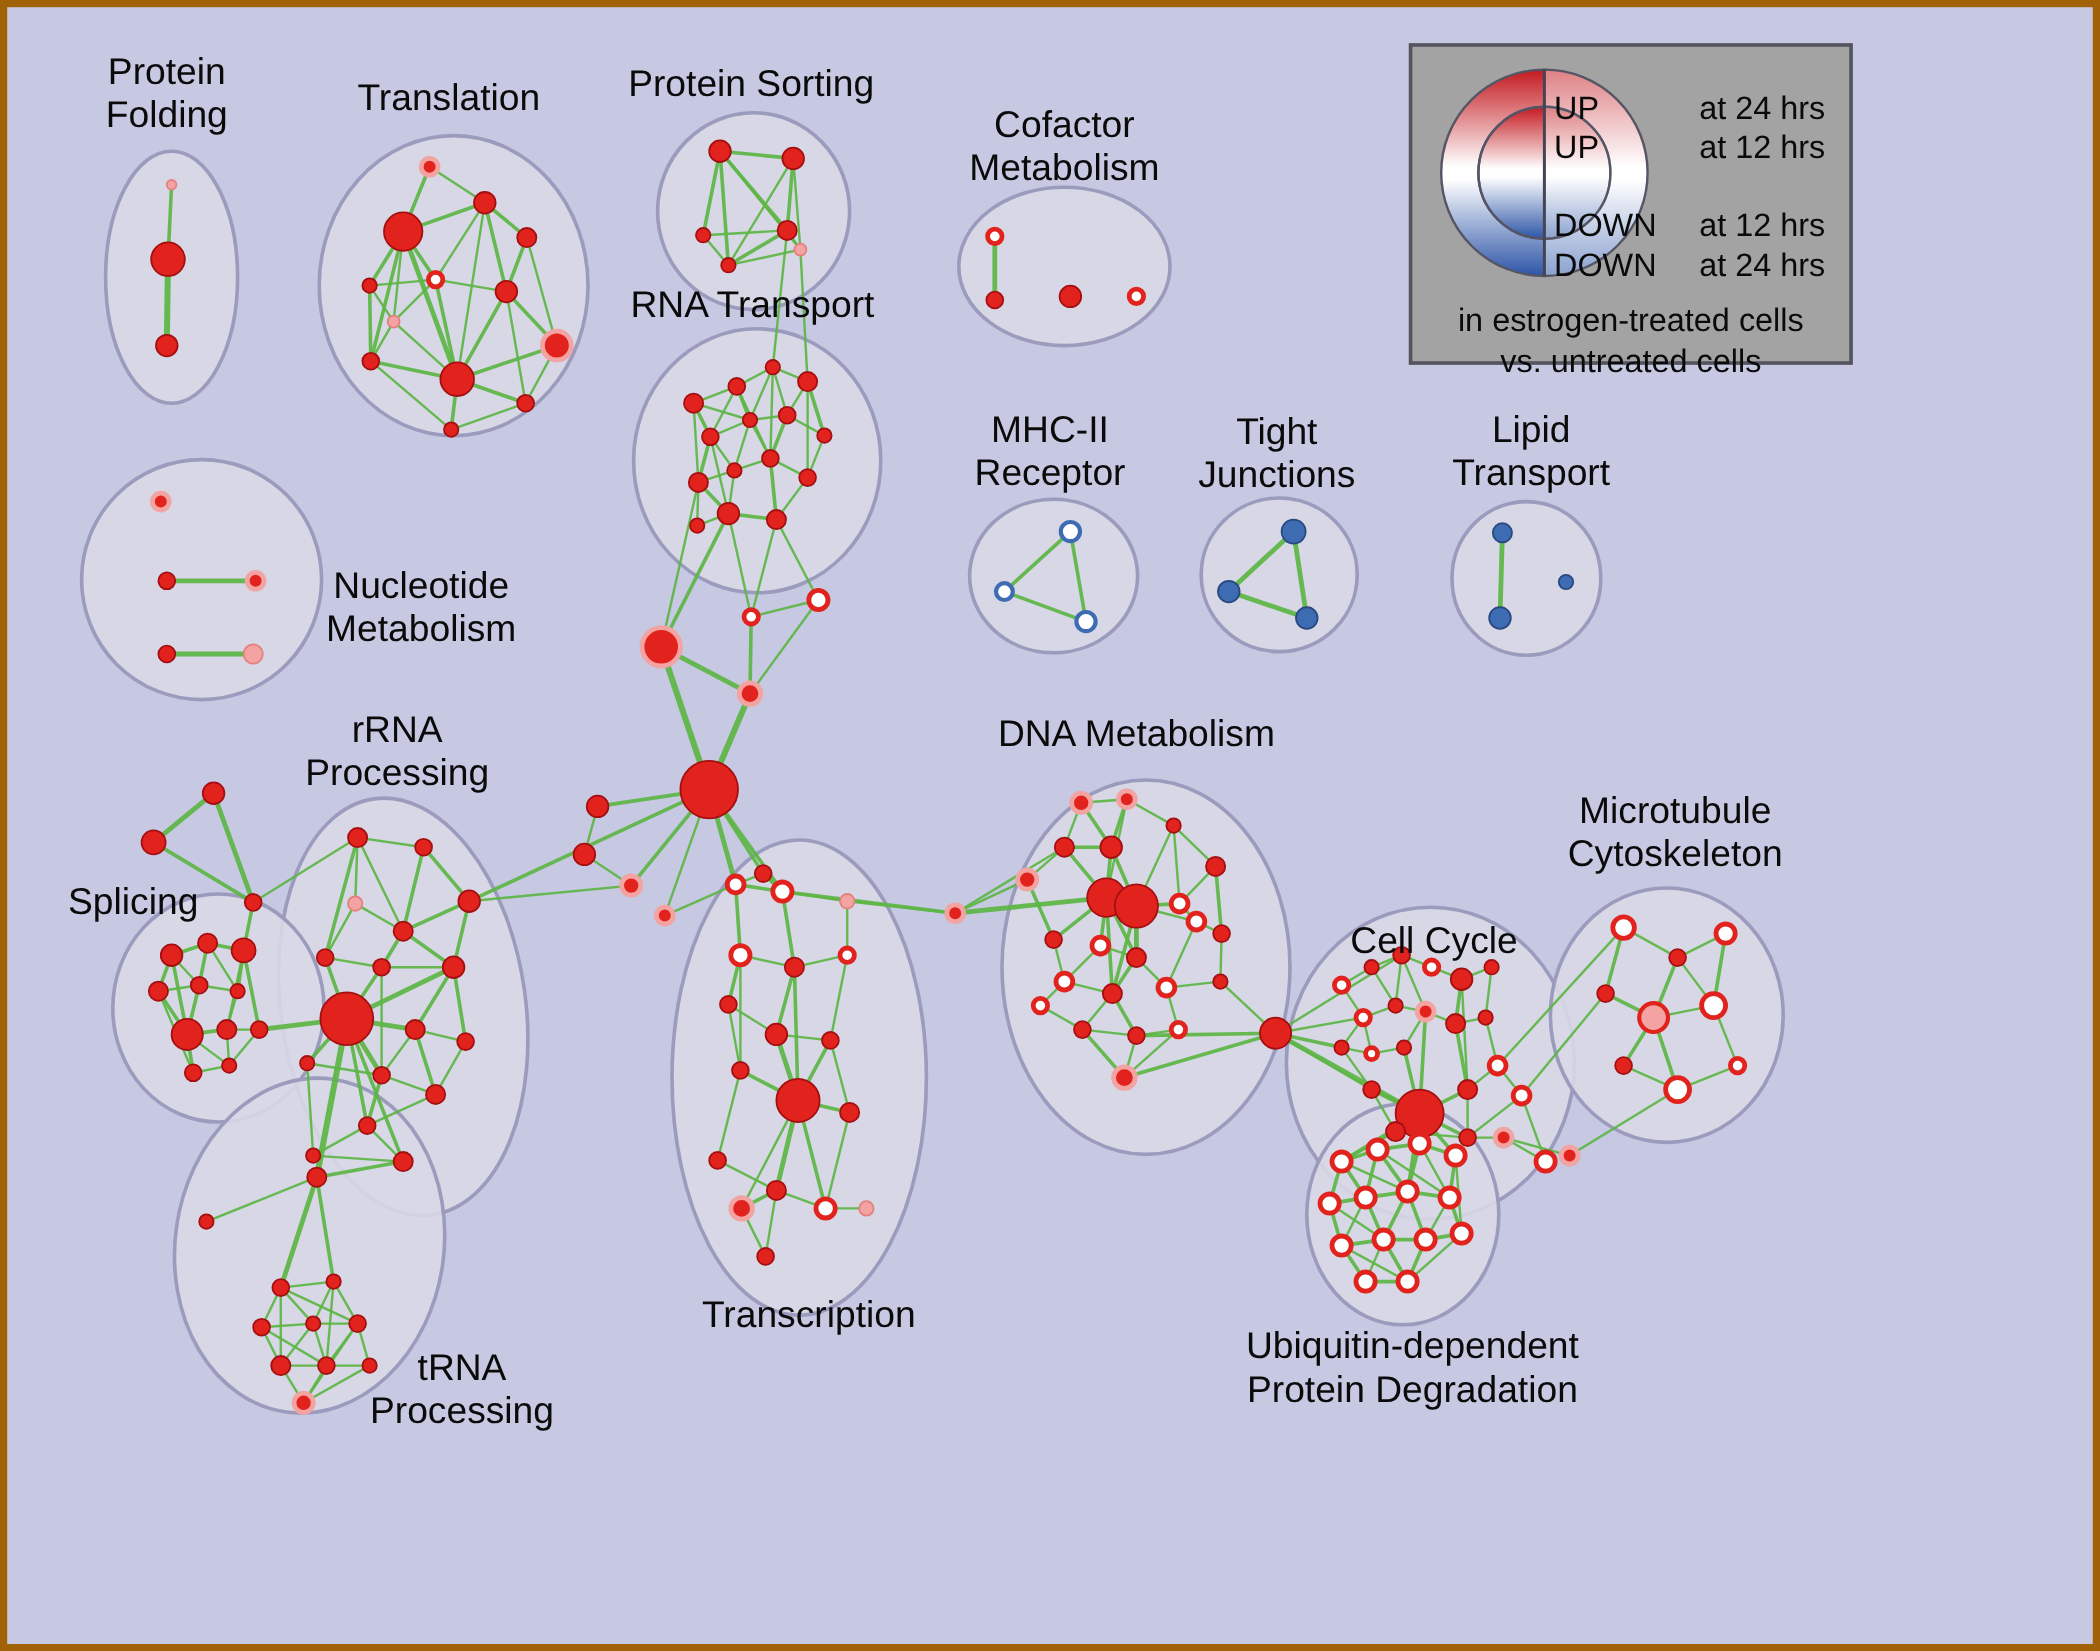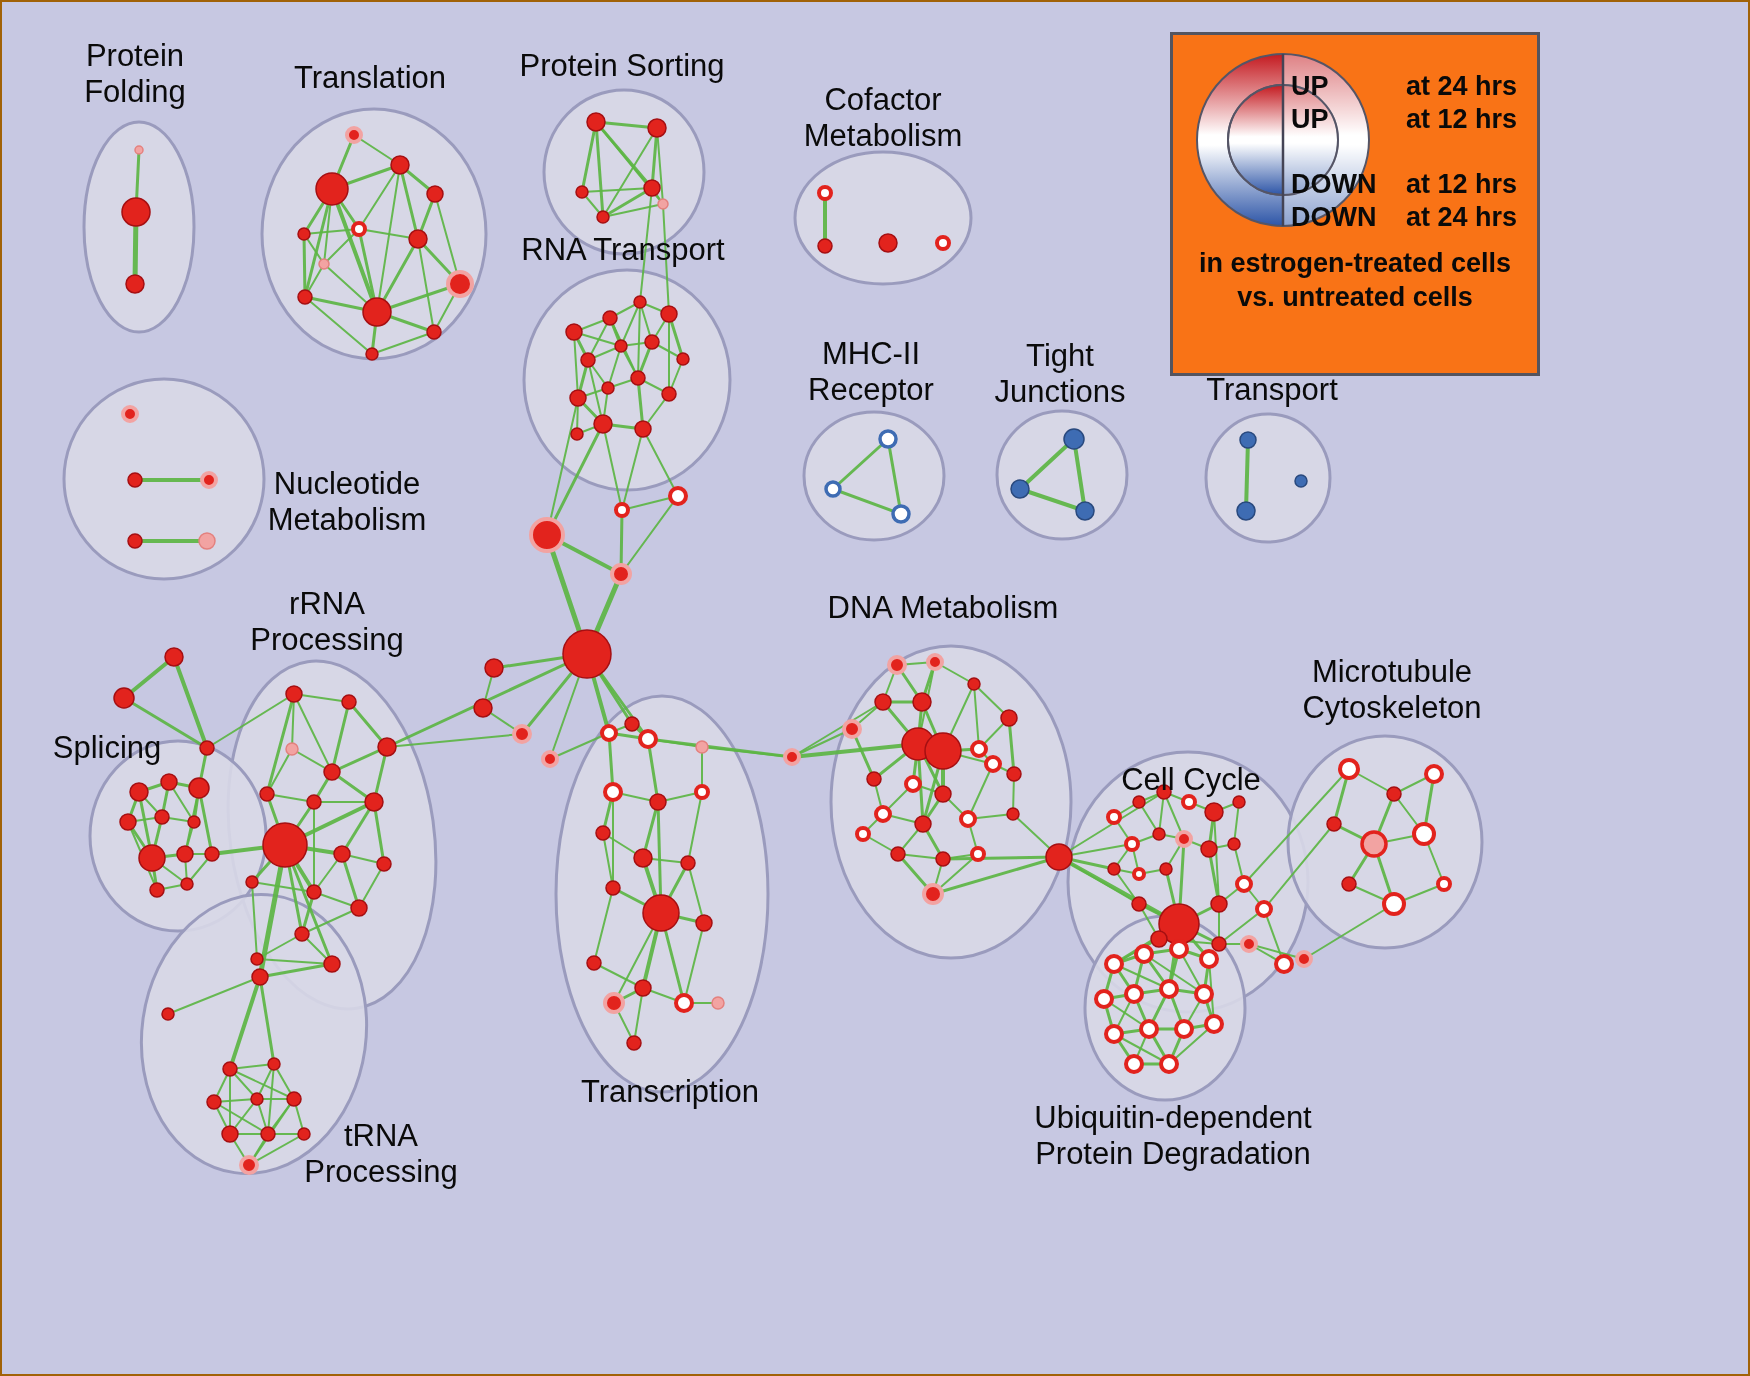--- a/index.html
+++ b/index.html
@@ -1,19 +1,19 @@
 <!DOCTYPE html>
 <html><head>
 <meta charset="utf-8">
 <style>
   html,body{margin:0;padding:0;background:#ffffff;}
-  .figure{position:relative;width:1750px;height:1376px;background:#c7c8e2;border:2px solid #a16207;box-sizing:border-box;overflow:hidden;font-family:"Liberation Sans",sans-serif;}
+  .figure{position:relative;width:1750px;height:1376px;background:#c7c8e2;border:6px solid #a16207;box-sizing:border-box;overflow:hidden;font-family:"Liberation Sans",sans-serif;}
   #network-svg{position:absolute;left:0;top:0;}
   .cluster-label{font-family:"Liberation Sans",sans-serif;font-size:31px;fill:#0a0a0a;}
-  .legend{position:absolute;left:1168px;top:30px;width:370px;height:344px;background:#f97316;border:3px solid #54545f;box-sizing:border-box;font-weight:bold;}
+  .legend{position:absolute;left:1168px;top:30px;width:370px;height:268px;background:#a3a3a3;border:3px solid #54545f;box-sizing:border-box;}
   .legend text{font-family:"Liberation Sans",sans-serif;font-size:27px;fill:#0a0a0a;}
 </style>
 </head>
 <body>
 
 <div class="figure">
 
   <svg id="network-svg" width="1750" height="1376" viewBox="0 0 1750 1376">
       <g>
         <ellipse cx="137" cy="225" rx="55" ry="105" fill="#d8d8e7" fill-opacity="0.9" stroke="#9a9bbd" stroke-width="3"></ellipse>

